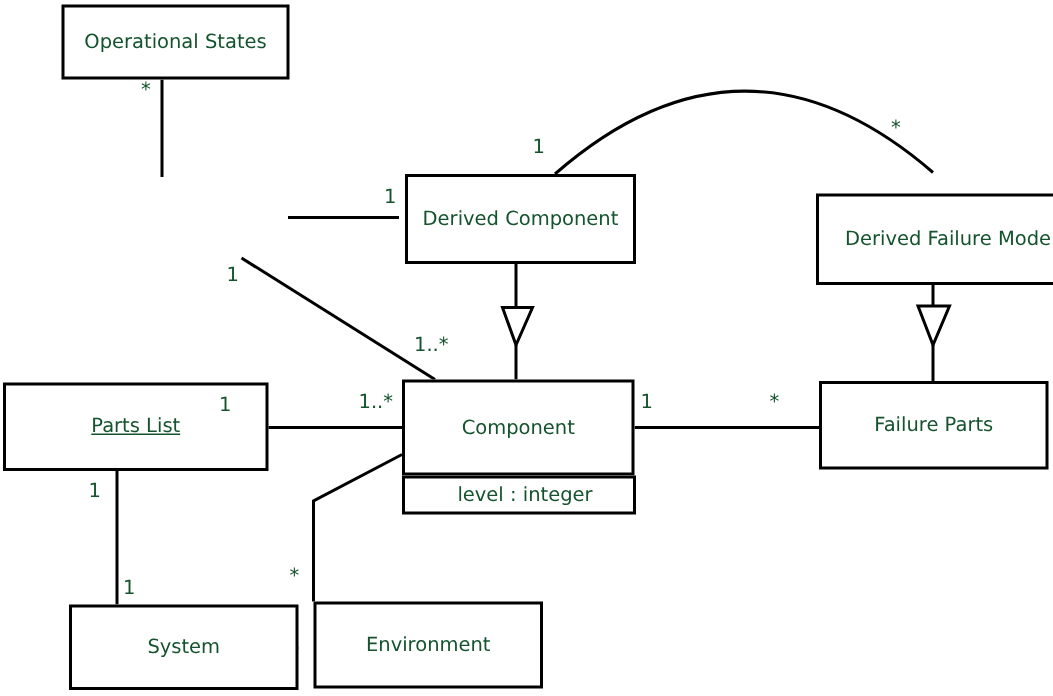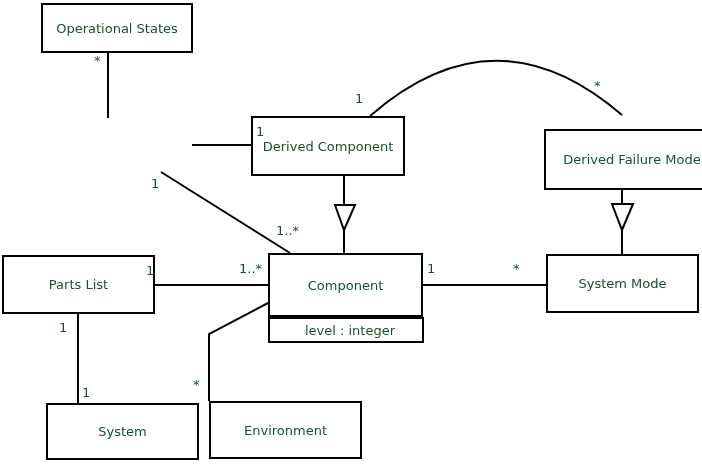--- a/index.html
+++ b/index.html
@@ -82,41 +82,41 @@
     <polyline points="268,303 209,334 209,401" fill="none" stroke="#000" stroke-width="2"></polyline>
 
     <line x1="154" y1="432" x2="199" y2="432" stroke="#000" stroke-width="2"></line>
   </svg>
 
   <div class="cls" style="left:41px; top:3px; width:152px; height:50px;">
     <span>Operational States</span>
   </div>
 
 
-  <div class="cls" style="left:251px; top:116px; width:154px; height:60px;">
+  <div class="cls" style="left:270px; top:116px; width:154px; height:60px;">
     <span>Derived Component</span>
   </div>
 
   <div class="cls" style="left:544px; top:116px; width:176px; height:61px;margin-top:13px;">
     <span>Derived Failure Mode</span>
   </div>
 
-  <div class="cls" style="left:2px; top:255px; width:153px; height:59px;">
+  <div class="cls" style="left:2px; top:255px; width:177px; height:59px;text-decoration:underline;">
     <span>Parts List</span>
   </div>
 
   <div class="cls" style="left:268px; top:253px; width:155px; height:64px;justify-content:center;">
     <span>Component</span>
   </div>
   <div class="cls attr" style="left:268px; top:317px; width:156px; height:26px;">
     <span>level : integer</span>
   </div>
 
   <div class="cls" style="left:546px; top:254px; width:153px; height:59px;">
-    <span>System Mode</span>
+    <span>Failure Parts</span>
   </div>
 
   <div class="cls" style="left:1px; top:403px; width:153px; height:57px;margin-left:45px;">
     <span>System</span>
   </div>
 
   <div class="cls" style="left:209px; top:401px; width:153px; height:58px;">
     <span>Environment</span>
   </div>
 

